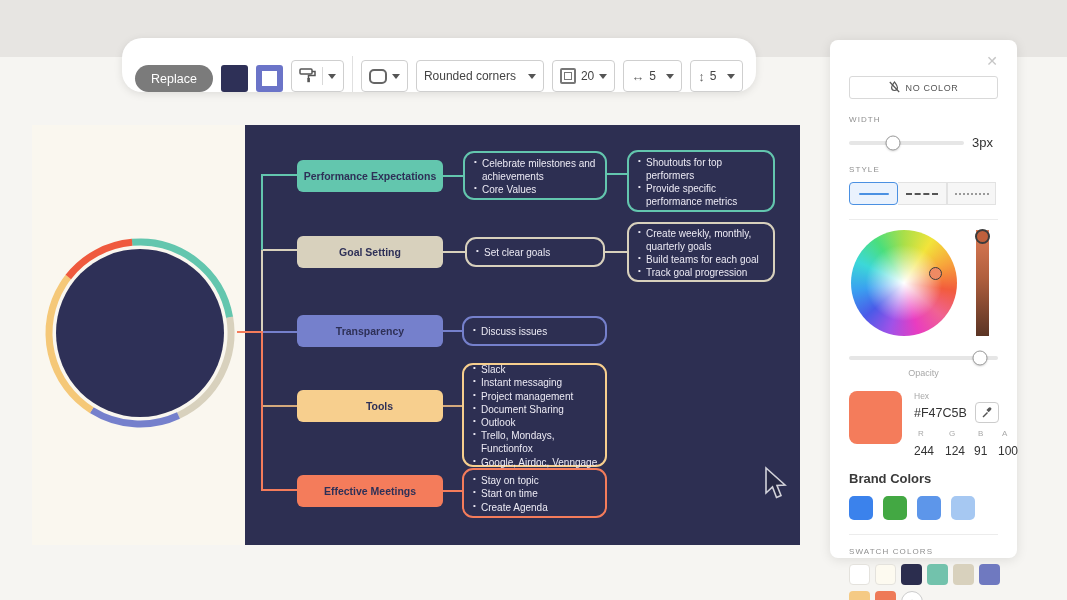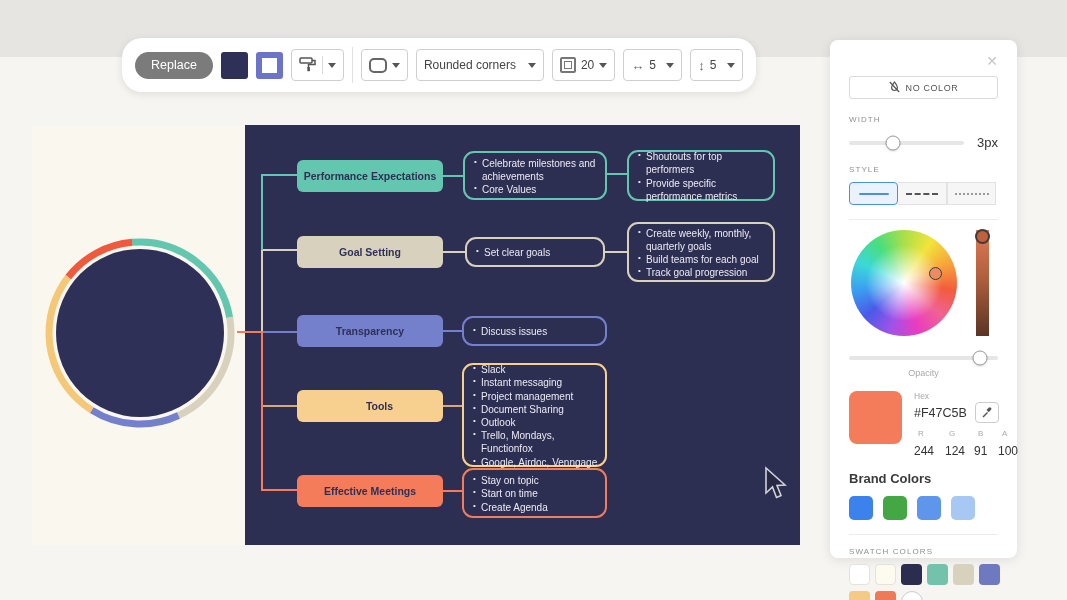--- a/index.html
+++ b/index.html
@@ -2,21 +2,21 @@
 <html><head>
 <meta charset="utf-8">
 <style>
   * { margin:0; padding:0; box-sizing:border-box; }
   html,body { width:1067px; height:600px; font-family:"Liberation Sans", sans-serif; }
   body { background:#f6f5f2; position:relative; overflow:hidden; }
   .topband { position:absolute; left:0; top:0; width:1067px; height:57px; background:#e7e5e2; }
 
   
   .toolbar { position:absolute; left:122px; top:38px; width:634px; height:54px; background:#fff;
-             border-radius:20px; box-shadow:0 2px 8px rgba(0,0,0,.10); display:flex; align-items:center;
+             border-radius:20px; box-shadow:0 2px 8px rgba(0,0,0,.10); display:flex; align-items:flex-end;
              padding:0 13px; gap:8px; z-index:5; }
   .replace-btn { height:27px; padding:0 16px; background:#7b7b7b; color:#fff; border:none; border-radius:14px;
                  font-size:12.5px; font-family:inherit; display:flex; align-items:center; }
   .swatch-sq { width:27px; height:27px; border-radius:3px; flex:none; }
   .swatch-border { background:#fff; border:6px solid #6b74c8; }
   .tb-box { height:32px; border:1px solid #cfcfcf; border-radius:4px; background:#fff; display:flex;
             align-items:center; gap:5px; padding:0 7px; font-size:12px; color:#444; font-family:inherit; }
   .caret { width:0; height:0; border-left:4px solid transparent; border-right:4px solid transparent;
            border-top:5px solid #555; flex:none; }
   .mini-divider { width:1px; height:18px; background:#d9d9d9; }
@@ -35,21 +35,21 @@
                   display:flex; align-items:center; justify-content:center; text-align:center;
                   color:#fff; font-size:13.5px; letter-spacing:.4px; line-height:1.55; padding:0 16px; }
   .topic { position:absolute; left:265px; width:146px; height:32px; border-radius:6px; z-index:2;
            display:flex; align-items:center; justify-content:center; font-weight:bold; font-size:10.5px;
            color:#2e3057; white-space:nowrap; }
   .subbox { position:absolute; border:2px solid; border-radius:11px; z-index:2; padding:6px 6px 4px 8px; }
   .subbox ul { list-style:none; }
   .subbox li { position:relative; font-size:10px; line-height:1.32; color:#eceaf4; padding-left:9px; }
   .subbox li::before { content:"•"; position:absolute; left:1px; top:0; font-size:8px; }
   .sb-a1 { left:431px; top:26px;  width:144px; height:49px; display:flex; align-items:center; }
-  .sb-a2 { left:595px; top:25px;  width:148px; height:51px; display:flex; align-items:center; }
+  .sb-a2 { left:595px; top:25px;  width:148px; height:62px; display:flex; align-items:center; }
   .sb-b1 { left:433px; top:112px; width:140px; height:30px; display:flex; align-items:center; }
   .sb-b2 { left:595px; top:97px;  width:148px; height:60px; display:flex; align-items:center; }
   .sb-c1 { left:430px; top:191px; width:145px; height:30px; display:flex; align-items:center; }
   .sb-d1 { left:430px; top:238px; width:145px; height:104px; display:flex; align-items:center; }
   .sb-e1 { left:430px; top:343px; width:145px; height:50px; display:flex; align-items:center; }
   .t-1 { top:35px; } .t-2 { top:111px; } .t-3 { top:190px; } .t-4 { top:265px; } .t-5 { top:350px; }
 
   .cursor { position:absolute; left:763px; top:466px; z-index:8; }
 
   
@@ -59,21 +59,21 @@
   .close-x { font-size:14px; color:#c6c6c6; line-height:16px; cursor:default; background:none; border:none; font-family:inherit; }
   .no-color-btn { margin-top:8px; width:100%; height:23px; border:1px solid #d9d9d9; border-radius:3px; background:#fff;
                   display:flex; align-items:center; justify-content:center; gap:6px; font-size:9px; letter-spacing:.6px;
                   color:#555; font-family:inherit; }
   .sec-label { font-size:8px; letter-spacing:1.1px; color:#8f8f8f; }
   .lbl-width { margin-top:16px; } .lbl-style { margin-top:15px; }
   .width-row { display:flex; align-items:center; margin-top:11px; gap:8px; }
   .slider-track { position:relative; flex:1; height:4px; background:#e6e6e6; border-radius:2px; }
   .slider-handle { position:absolute; top:50%; width:15px; height:15px; background:#fff; border:1px solid #9a9a9a;
                    border-radius:50%; transform:translate(-50%,-50%); box-shadow:0 1px 2px rgba(0,0,0,.15); }
-  .width-val { font-size:13px; color:#333; width:26px; text-align:right; }
+  .width-val { font-size:13px; color:#333; width:26px; }
   .style-row { display:flex; margin-top:8px; }
   .style-btn { width:49px; height:23px; display:flex; align-items:center; justify-content:center;
                background:#f6f6f6; border:1px solid #e2e2e2; font-family:inherit; }
   .style-btn.sel { background:#eaf2fd; border:1.5px solid #4a90e2; border-radius:4px; z-index:1; }
   .style-btn:nth-child(2) { border-left:none; }
   .line-solid { width:30px; height:2px; background:#4a90e2; border-radius:1px; }
   .line-dashed { width:32px; border-top:2px dashed #555; }
   .line-dotted { width:34px; border-top:2px dotted #9a9a9a; }
   .divider { margin-top:14px; height:1px; background:#ececec; }
   .wheel-zone { position:relative; height:112px; margin-top:10px; }

